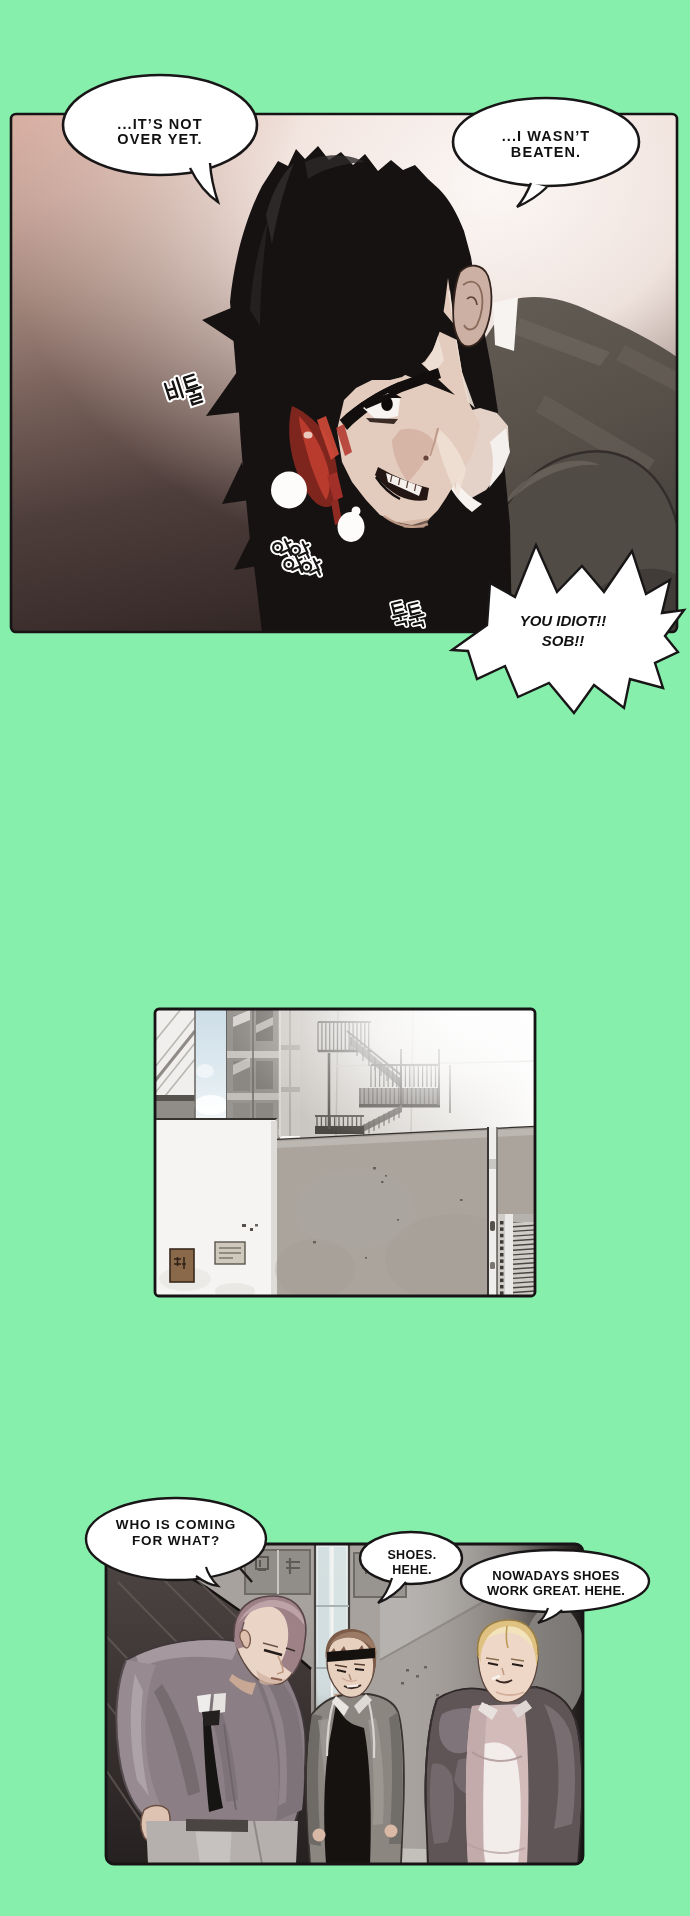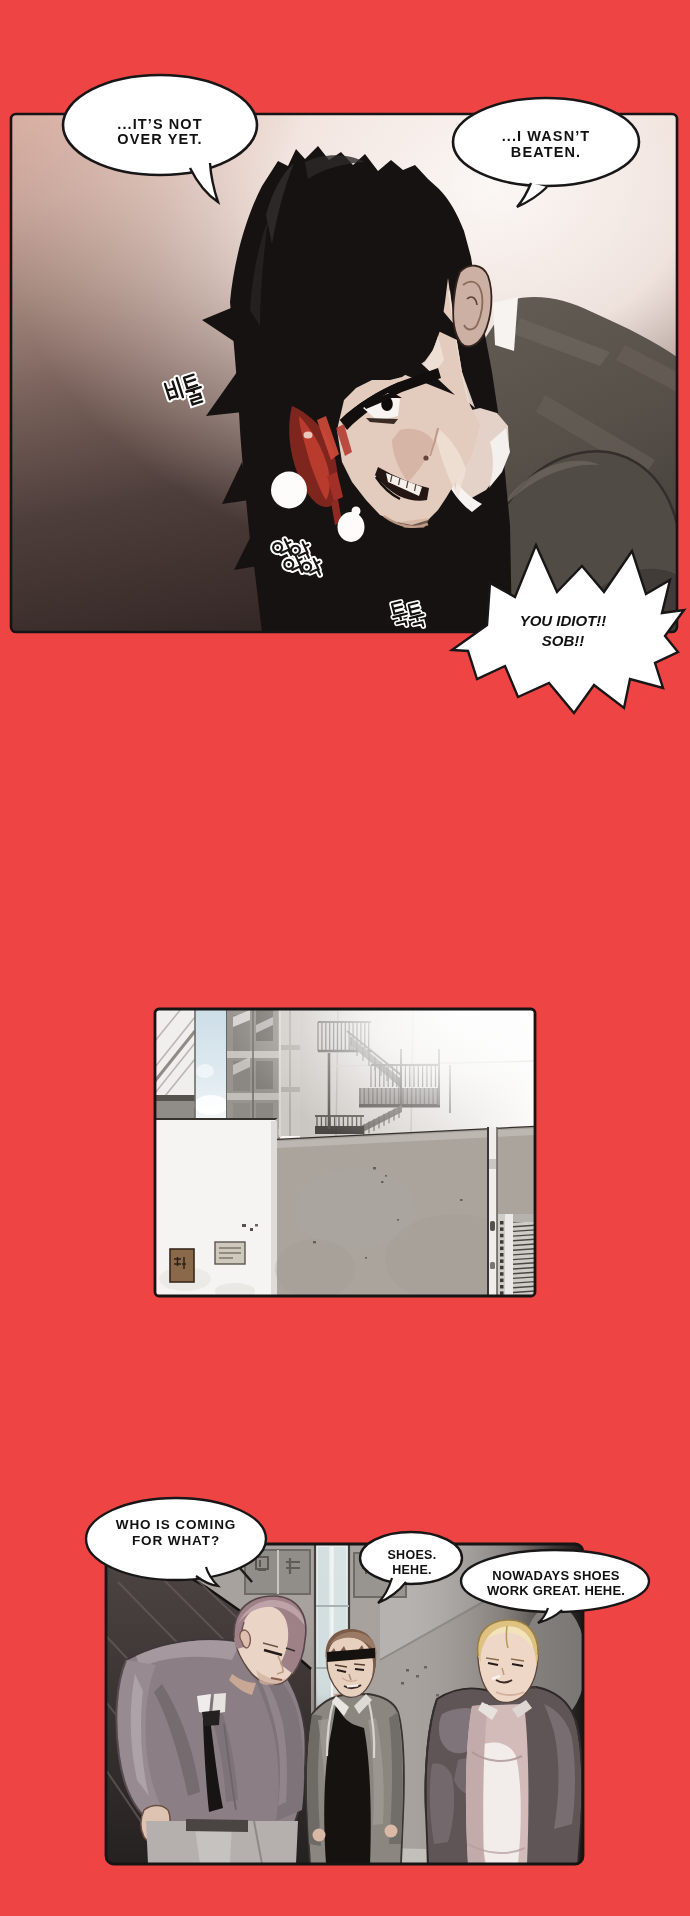--- a/index.html
+++ b/index.html
@@ -1,15 +1,15 @@
 <!DOCTYPE html>
 <html><head><meta charset="utf-8">
 <style>
 html,body{margin:0;padding:0;background:#fff;}
-#page{position:relative;width:690px;height:1916px;background:#ef4444;overflow:hidden;}
+#page{position:relative;width:690px;height:1916px;background:#86efac;overflow:hidden;}
 text{font-family:"Liberation Sans",sans-serif;font-weight:bold;}
 </style></head>
 <body>
 <div id="page">
 <svg width="690" height="1916" viewBox="0 0 690 1916" xmlns="http://www.w3.org/2000/svg">
 <defs>
 <linearGradient id="p1bg" x1="0.1" y1="0" x2="0.35" y2="1">
  <stop offset="0" stop-color="#d6aca0"></stop>
  <stop offset="0.14" stop-color="#c5a196"></stop>
  <stop offset="0.32" stop-color="#a0847a"></stop>

